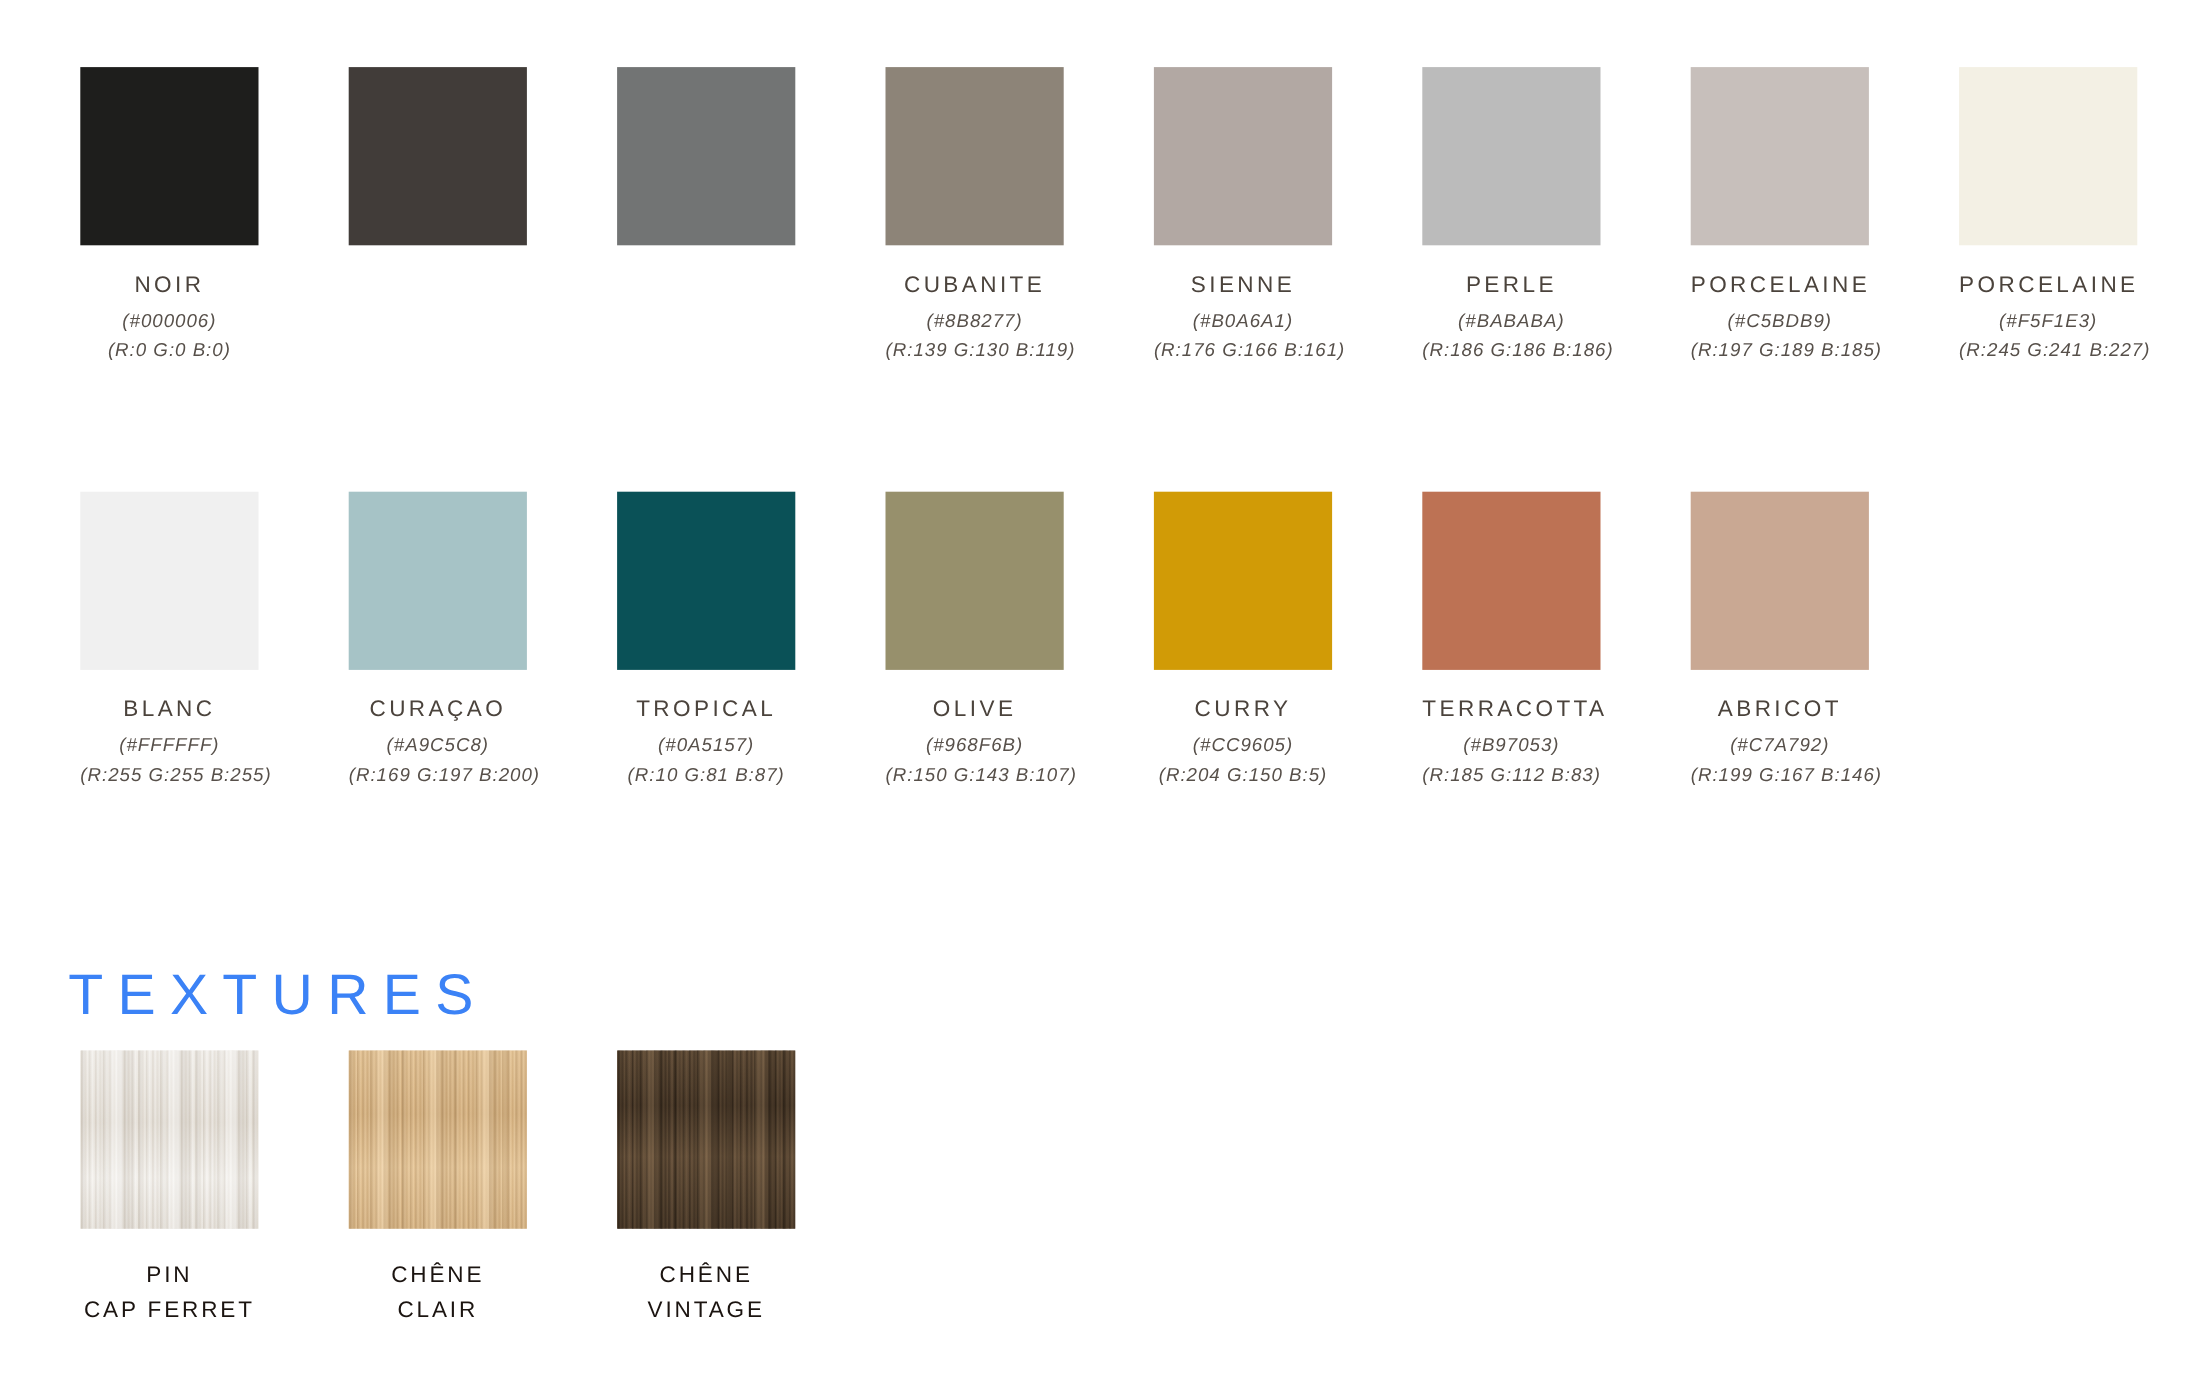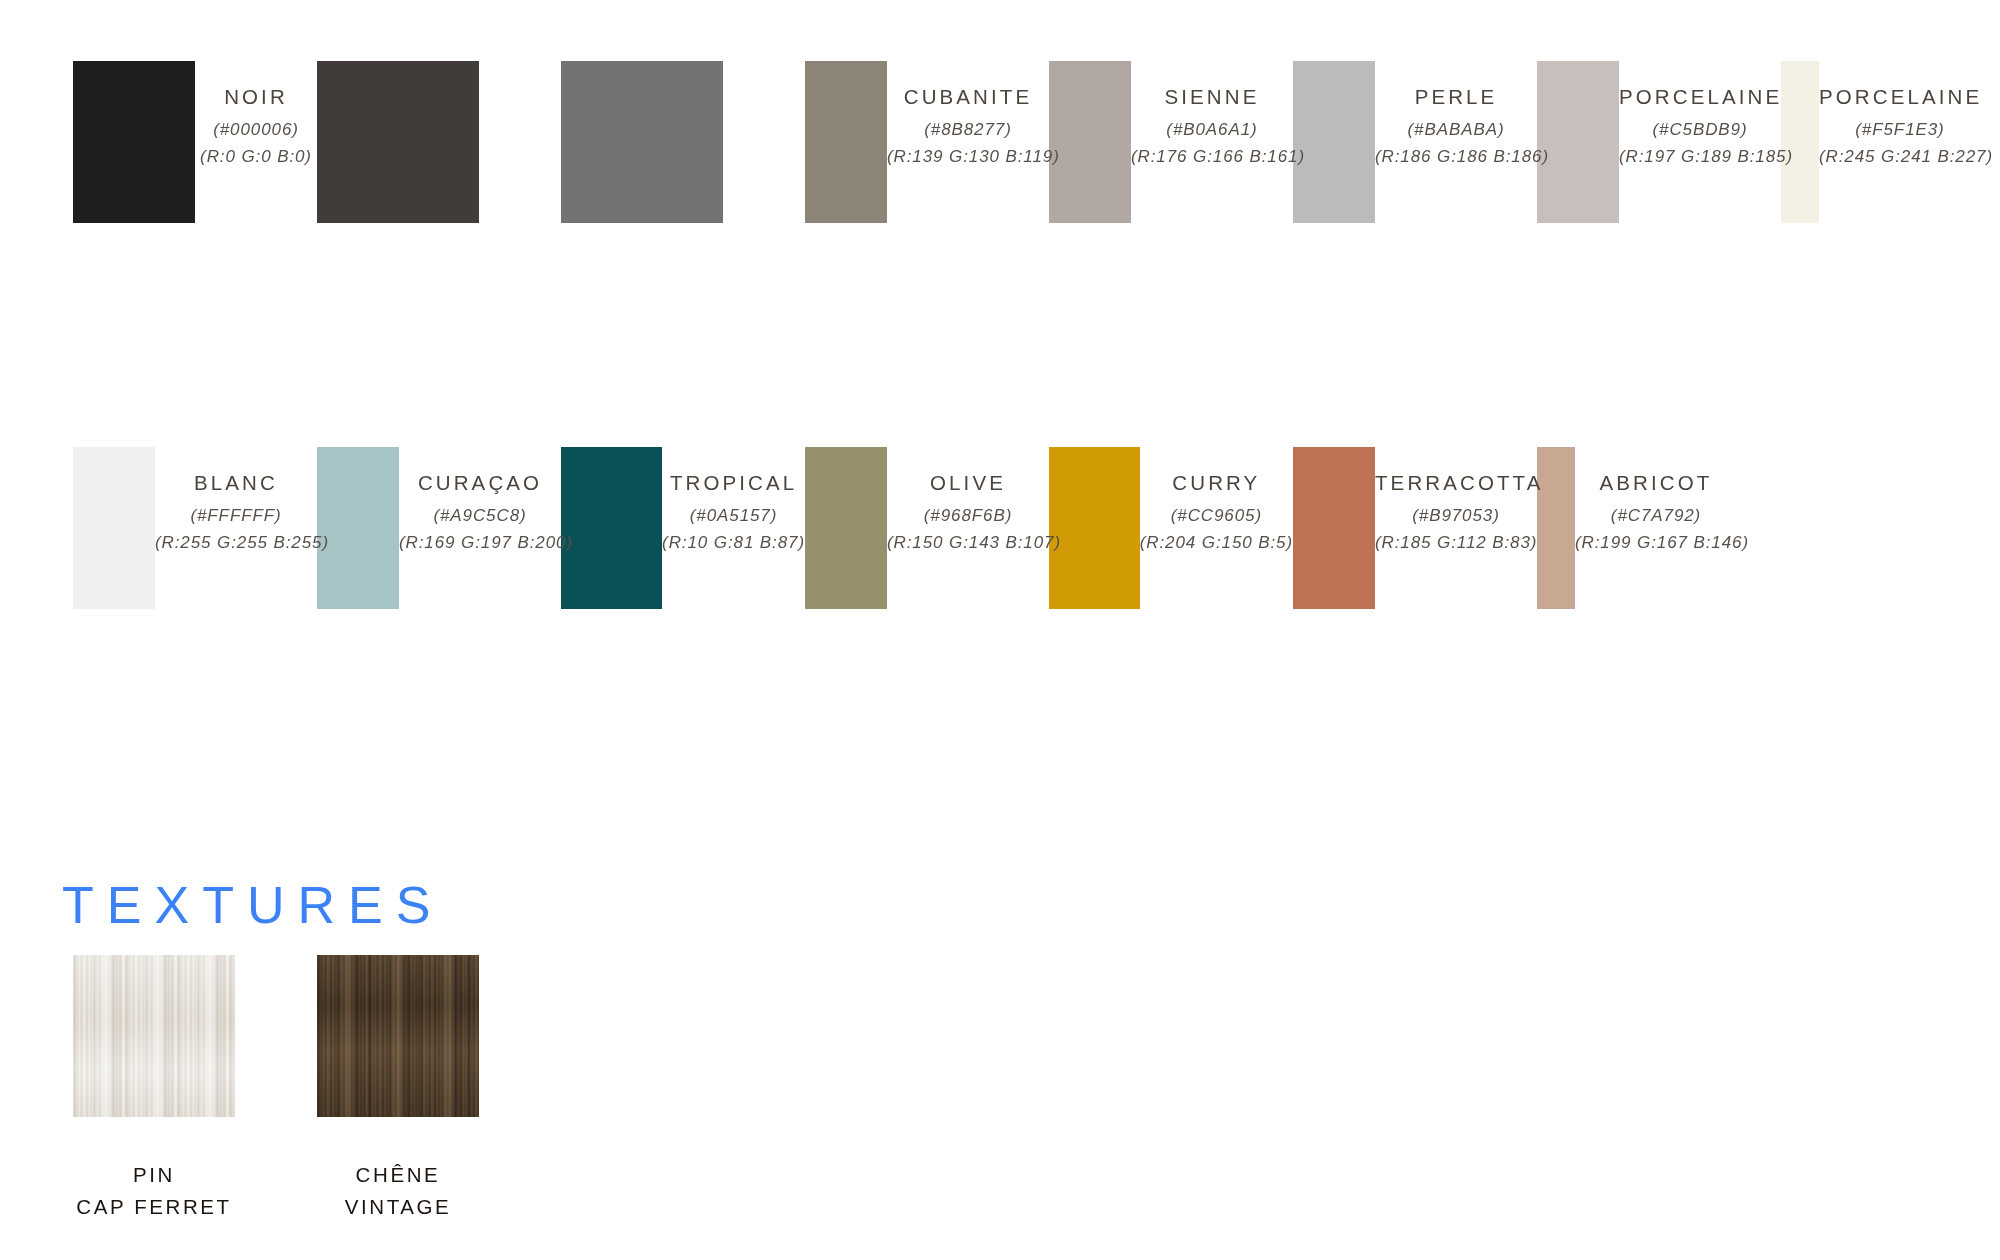--- a/index.html
+++ b/index.html
@@ -24,21 +24,21 @@
     position: absolute;
     display: flex;
     gap: 0;
   }
   .palette-row.row-1 { left: 73px; top: 61px; }
   .palette-row.row-2 { left: 73px; top: 447px; }
 
   .swatch-cell {
     width: 244px;
     display: flex;
-    flex-direction: row;
+    flex-direction: column;
     align-items: flex-start;
   }
   .swatch-cell:last-child { width: 200px; }
 
   .swatch-chip {
     width: 162px;
     height: 162px;
     display: block;
   }
 
@@ -96,21 +96,20 @@
     top: 955px;
     display: flex;
     gap: 0;
   }
 
   .texture-cell {
     width: 244px;
     display: flex;
     flex-direction: column;
     align-items: flex-start;
-    gap: 16px;
   }
 
   .texture-chip {
     width: 162px;
     height: 162px;
     display: block;
     position: relative;
     overflow: hidden;
   }
 
@@ -383,20 +382,29 @@
     <div class="texture-cell">
       <div class="texture-chip tex-pin">
         <span class="grain"></span>
       </div>
       <div class="texture-caption">
         <span class="texture-line">PIN</span>
         <span class="texture-line">CAP FERRET</span>
       </div>
     </div>
 
+    <div class="texture-cell">
+      <div class="texture-chip tex-chene-clair">
+        <span class="grain"></span>
+      </div>
+      <div class="texture-caption">
+        <span class="texture-line">CHÊNE</span>
+        <span class="texture-line">CLAIR</span>
+      </div>
+    </div>
 
     <div class="texture-cell">
       <div class="texture-chip tex-chene-vintage">
         <span class="grain"></span>
       </div>
       <div class="texture-caption">
         <span class="texture-line">CHÊNE</span>
         <span class="texture-line">VINTAGE</span>
       </div>
     </div>

